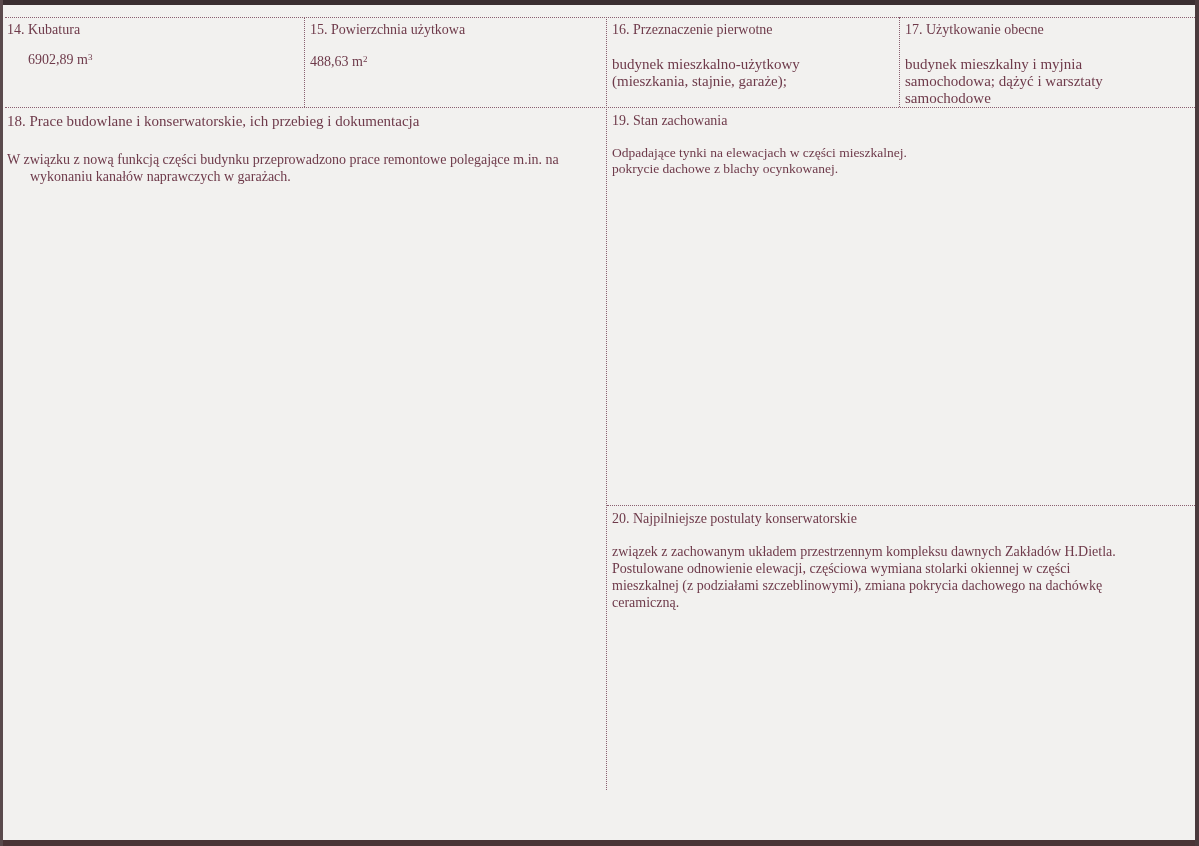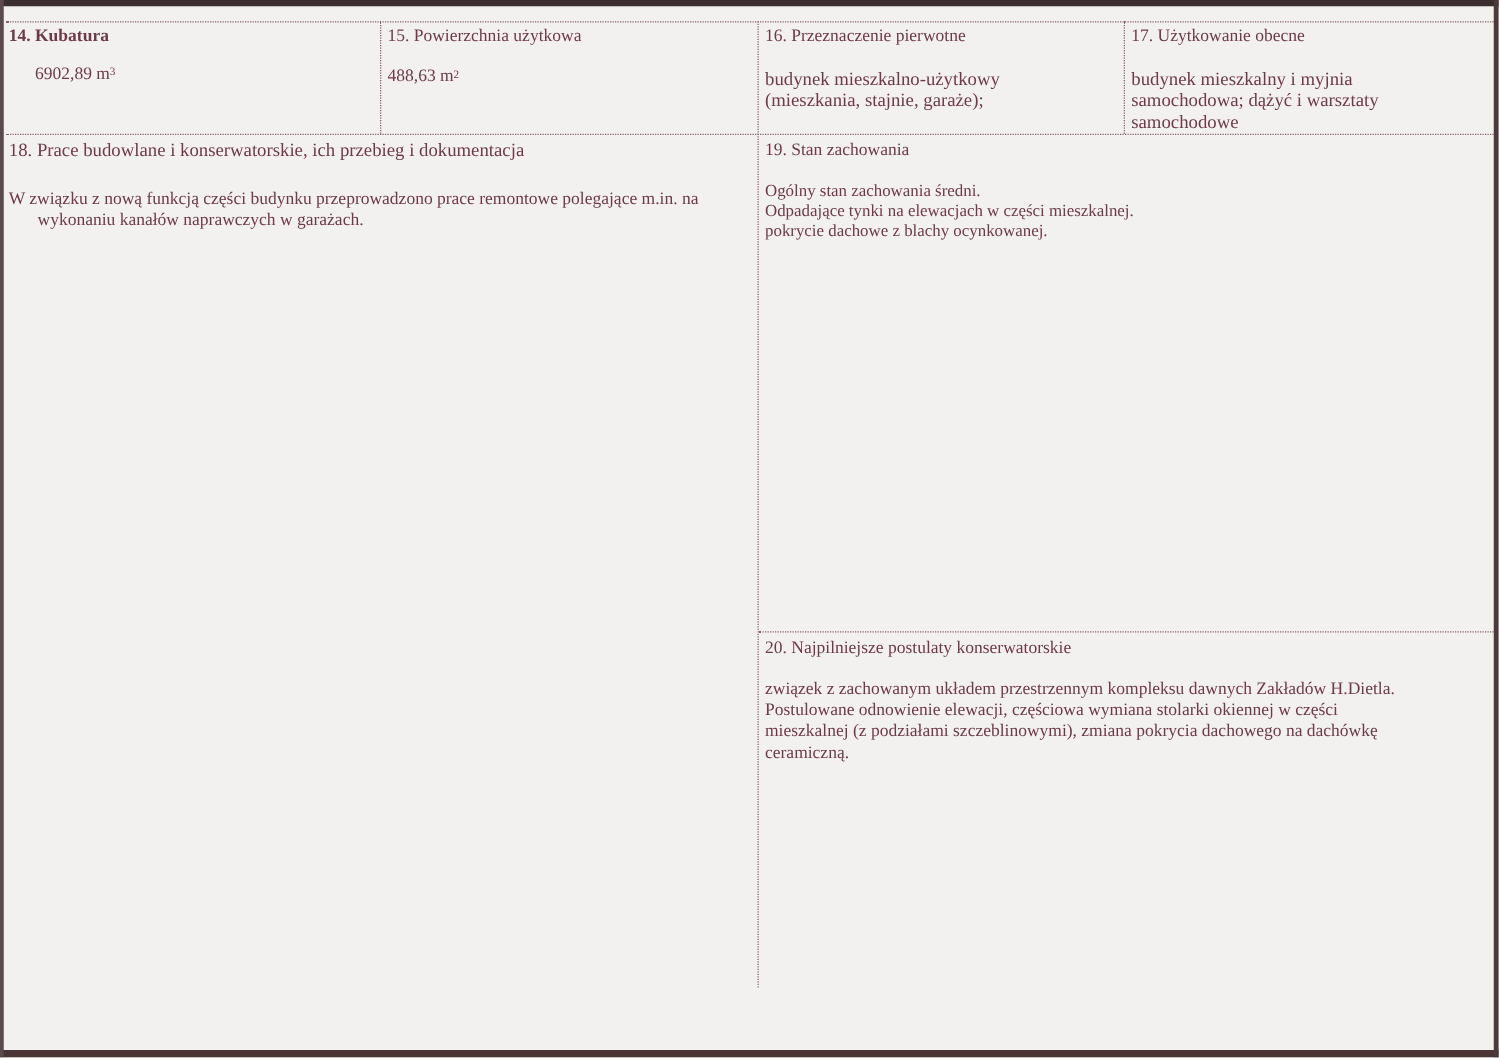--- a/index.html
+++ b/index.html
@@ -32,21 +32,21 @@
 <div class="edge-left"></div>
 <div class="edge-right"></div>
 
 <div class="hline" style="left:5px; top:17px; width:1190px;"></div>
 <div class="hline" style="left:5px; top:107px; width:1190px;"></div>
 <div class="hline" style="left:607px; top:505px; width:588px;"></div>
 <div class="vline" style="left:304px; top:17px; height:90px;"></div>
 <div class="vline" style="left:606px; top:17px; height:773px;"></div>
 <div class="vline" style="left:899px; top:17px; height:90px;"></div>
 
-<div class="label" style="left:7px; top:21px;font-weight:bold;">14. Kubatura</div>
+<div class="label" style="left:7px; top:21px;">14. Kubatura</div>
 <div class="value" style="left:28px; top:51px;">
   <span>6902,89 m</span><sup>3</sup>
 </div>
 
 <div class="label" style="left:310px; top:21px;">15. Powierzchnia użytkowa</div>
 <div class="value" style="left:310px; top:53px;">
   <span>488,63 m</span><sup>2</sup>
 </div>
 
 <div class="label" style="left:612px; top:21px;">16. Przeznaczenie pierwotne</div>
@@ -62,21 +62,20 @@
   <p>samochodowe</p>
 </div>
 
 <div class="label big" style="left:7px; top:113px;">18. Prace budowlane i konserwatorskie, ich przebieg i dokumentacja</div>
 <div class="value" style="left:7px; top:151px; width:560px;">
   <p class="indent-p">W związku z nową funkcją części budynku przeprowadzono prace remontowe polegające m.in. na wykonaniu kanałów naprawczych w garażach.</p>
 </div>
 
 <div class="label" style="left:612px; top:112px;">19. Stan zachowania</div>
 <div class="value" style="left:612px; top:145px; font-size:13.5px; line-height:16px;">
-  <p>Ogólny stan zachowania średni.</p>
   <p>Odpadające tynki na elewacjach w części mieszkalnej.</p>
   <p>pokrycie dachowe z blachy ocynkowanej.</p>
 </div>
 
 <div class="label" style="left:612px; top:510px;">20. Najpilniejsze postulaty konserwatorskie</div>
 <div class="value" style="left:612px; top:543px; font-size:14px; line-height:17px;">
   <p>związek z zachowanym układem przestrzennym kompleksu dawnych Zakładów H.Dietla.</p>
   <p>Postulowane odnowienie elewacji, częściowa wymiana stolarki okiennej w części</p>
   <p>mieszkalnej (z podziałami szczeblinowymi), zmiana pokrycia dachowego na dachówkę</p>
   <p>ceramiczną.</p>

